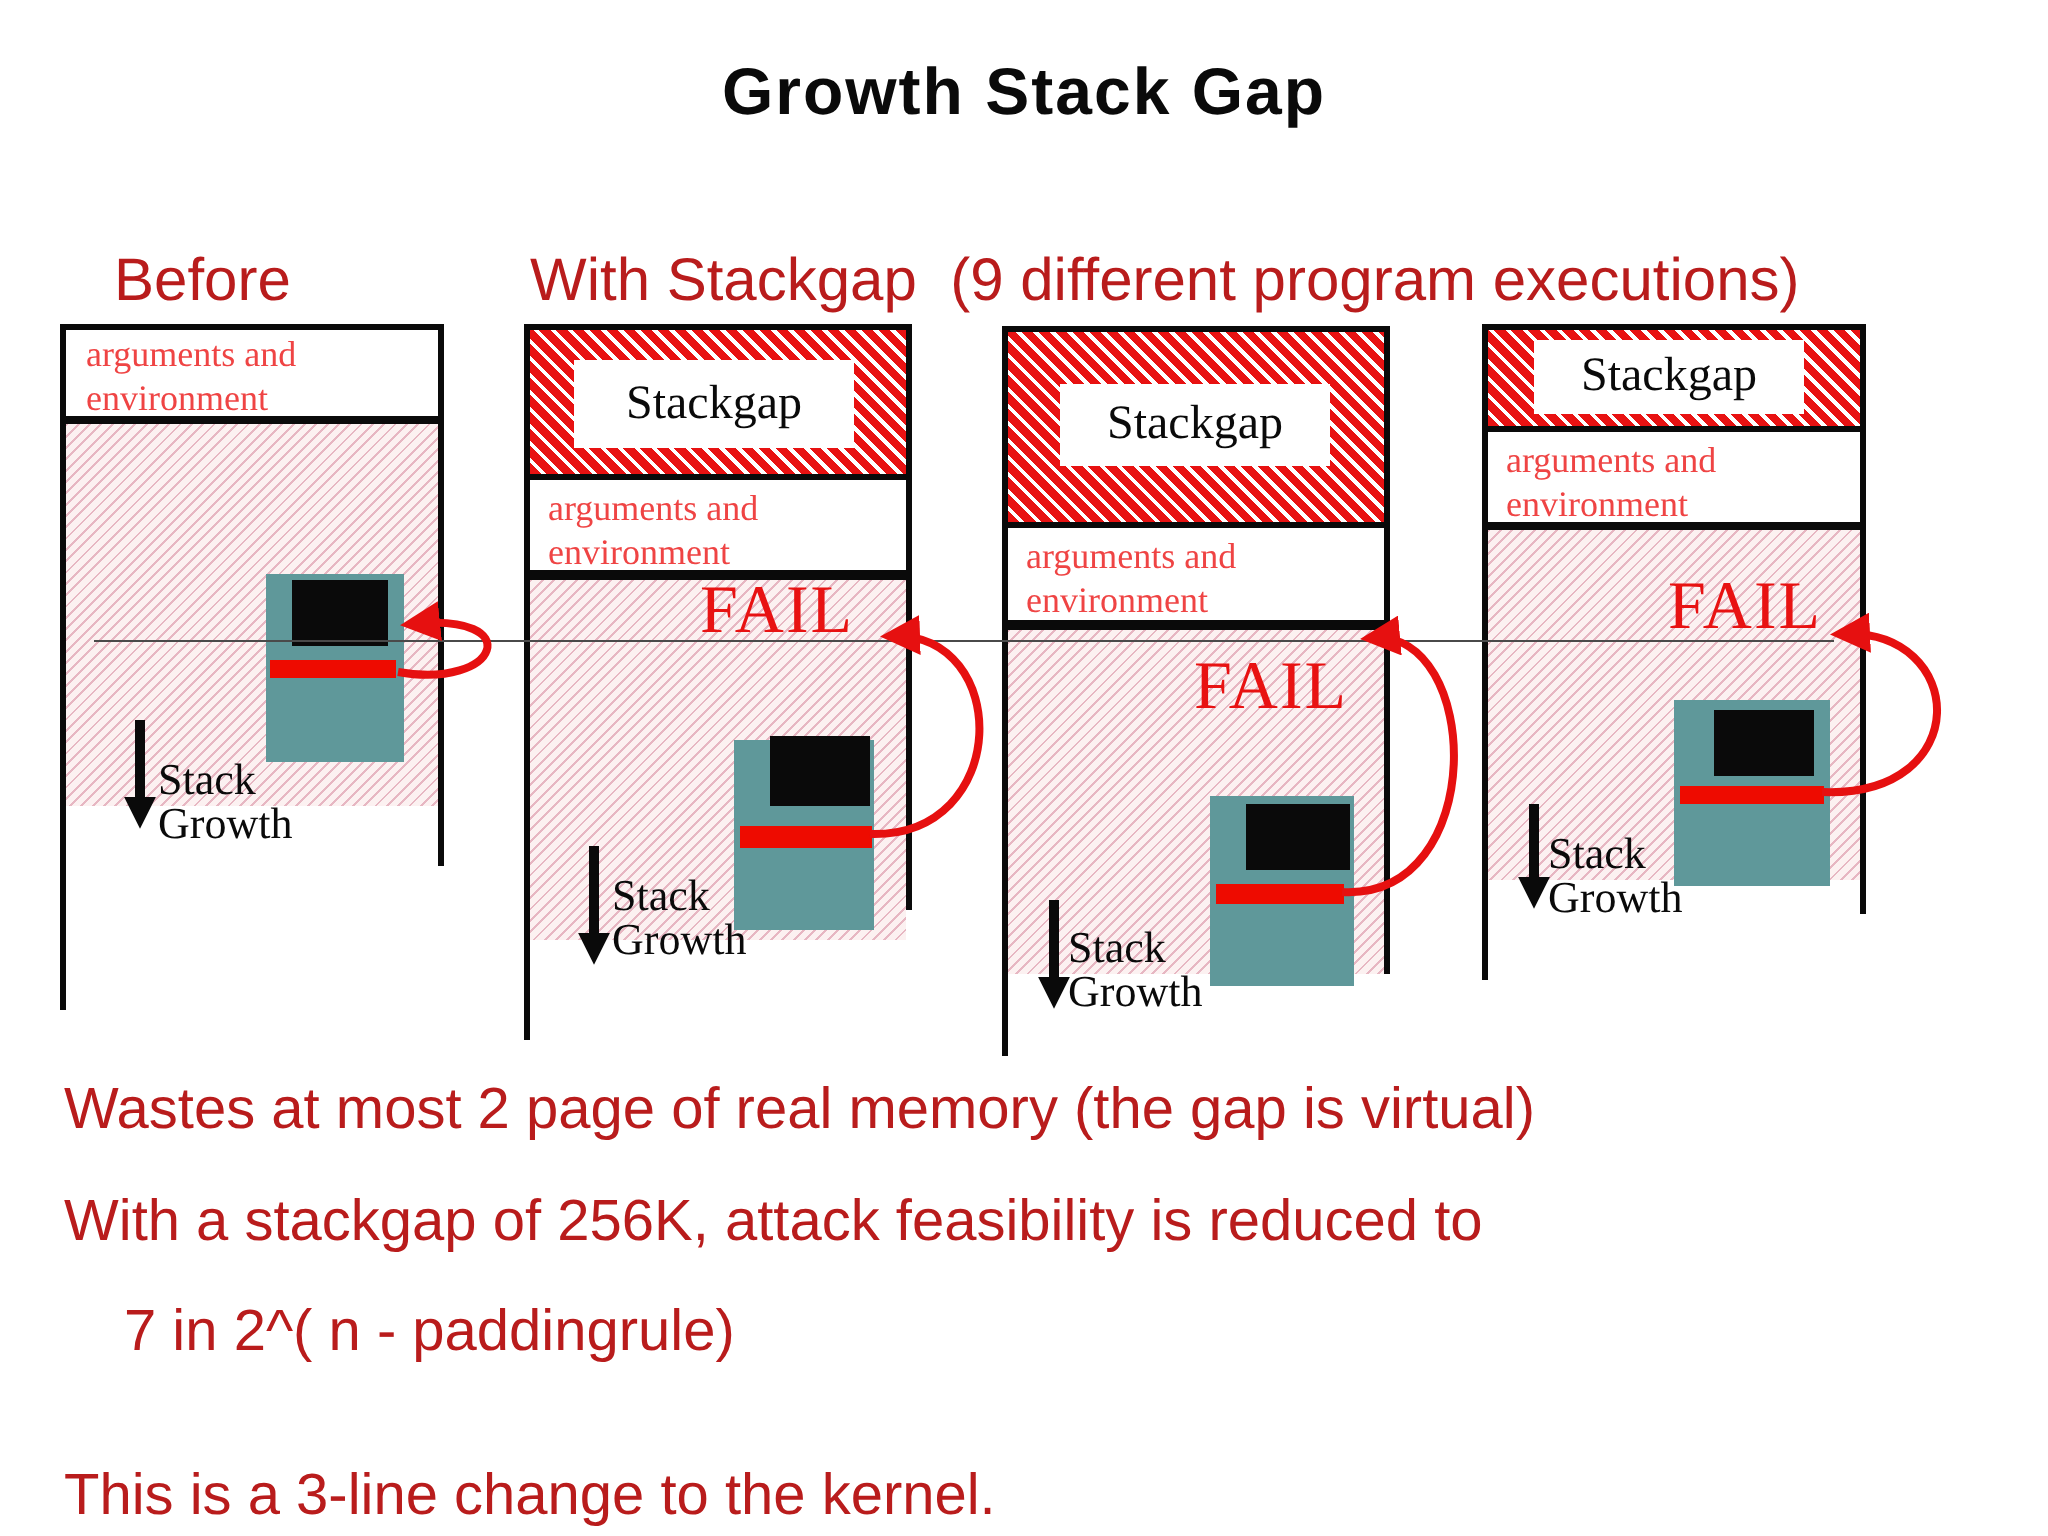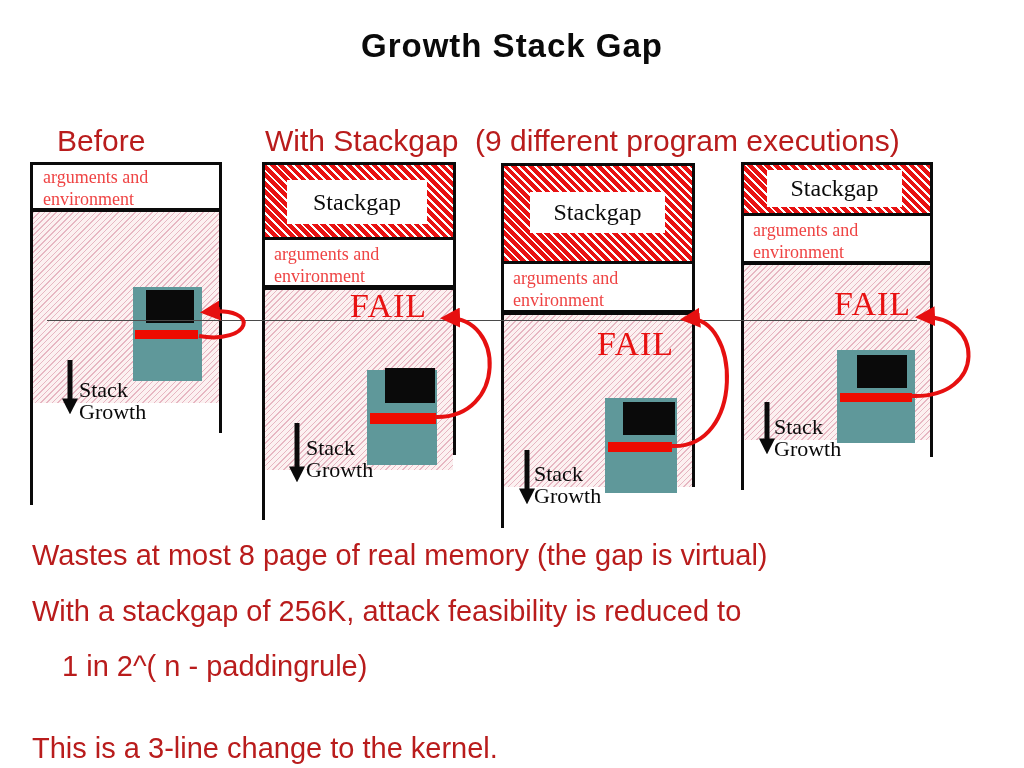--- a/index.html
+++ b/index.html
@@ -122,23 +122,23 @@
       <div class="teal" style="left:837px;top:350px;width:78px;height:93px;"></div>
       <div class="screen" style="left:857px;top:355px;width:50px;height:33px;"></div>
       <div class="redbar" style="left:840px;top:393px;width:72px;height:9px;"></div>
     </div>
     <div class="sgtext serif pre" style="left:774px;top:416px;">Stack</div>
     <div class="sgtext serif pre" style="left:774px;top:438px;">Growth</div>
   </div>
 
   <div class="target-line"></div>
 
-  <div class="abs note comic blue pre" style="left:32px;top:538px;">Wastes at most 8 page of real memory (the gap is virtual)</div>
+  <div class="abs note comic blue pre" style="left:32px;top:538px;">Wastes at most 2 page of real memory (the gap is virtual)</div>
   <div class="abs note comic blue pre" style="left:32px;top:594px;">With a stackgap of 256K, attack feasibility is reduced to</div>
-  <div class="abs note comic blue pre" style="left:62px;top:649px;">1 in 2^( n - paddingrule)</div>
+  <div class="abs note comic blue pre" style="left:62px;top:649px;">7 in 2^( n - paddingrule)</div>
   <div class="abs note comic blue pre" style="left:32px;top:731px;">This is a 3-line change to the kernel.</div>
 
   <svg class="overlay" width="1024" height="768" viewBox="0 0 1024 768">
     <defs>
       <marker id="mred" viewBox="0 0 10 10" refX="7" refY="5" markerWidth="5" markerHeight="5" orient="auto">
         <path d="M0,0 L10,5 L0,10 z" fill="#e61010"></path>
       </marker>
       <marker id="mblk" viewBox="0 0 10 10" refX="6" refY="5" markerWidth="3.2" markerHeight="3.6" orient="auto">
         <path d="M0,0 L10,5 L0,10 z" fill="#0a0a0a"></path>
       </marker>

